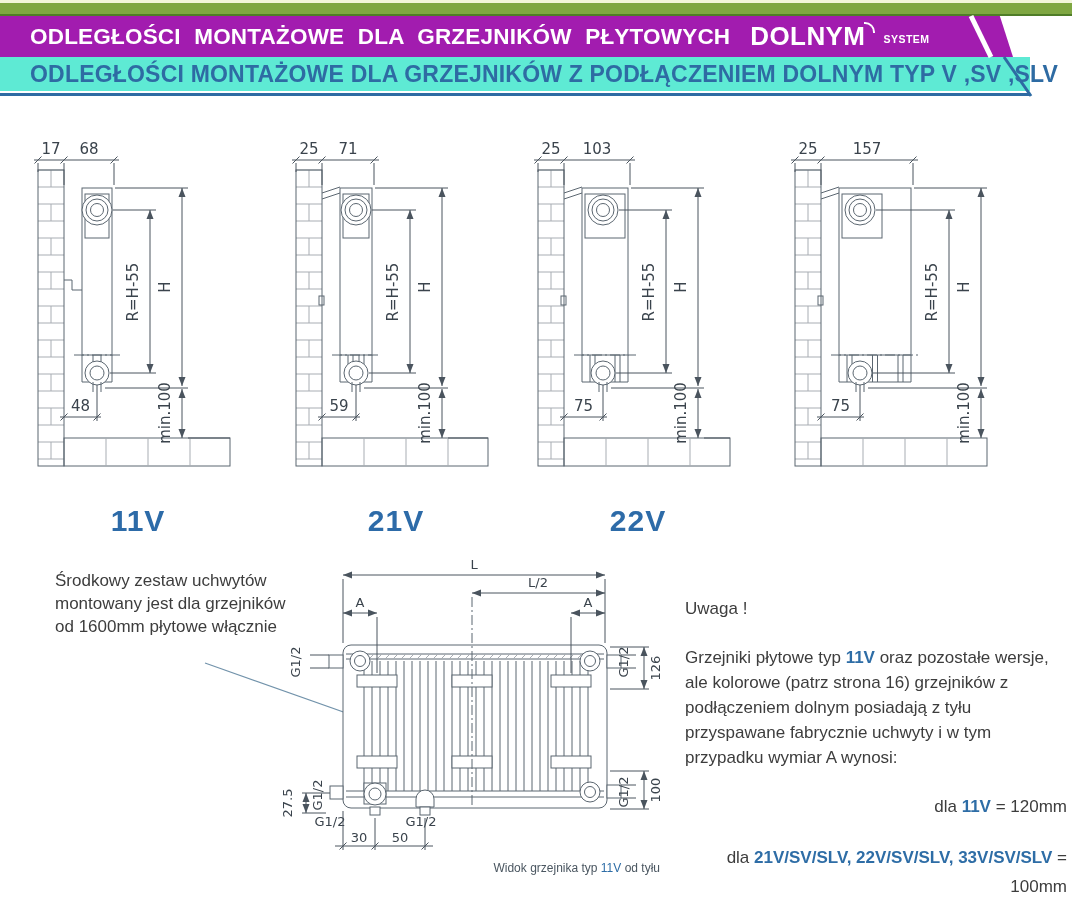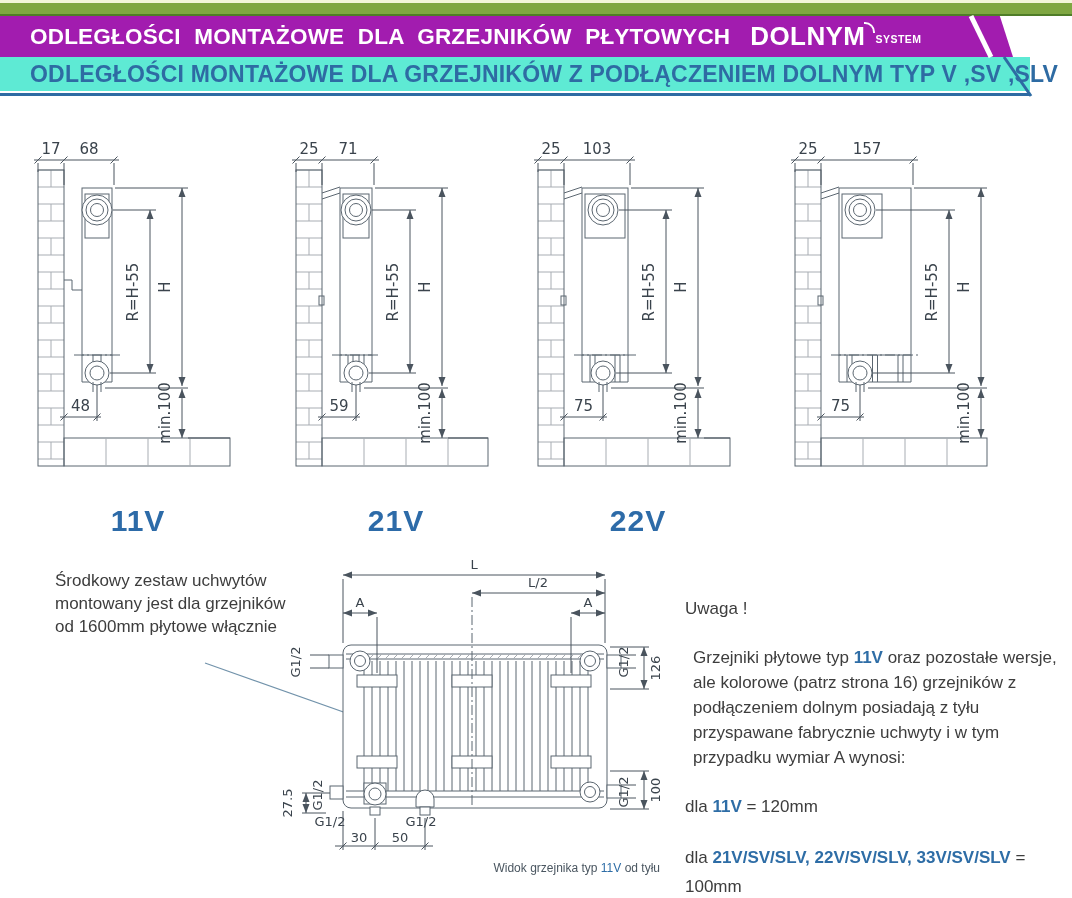--- a/index.html
+++ b/index.html
@@ -9,21 +9,21 @@
   .green-strip{position:absolute;left:0;top:0;width:1072px;height:16px;background:#7fa742;}
   .green-strip .cream{position:absolute;left:0;top:0;width:100%;height:3px;background:#f2f6da;}
   .green-strip .dark{position:absolute;left:0;bottom:0;width:100%;height:2px;background:#4f7d28;}
   .banner{position:absolute;left:0;top:16px;width:1013px;height:41px;background:#a21caf;
           clip-path:polygon(0 0,98.7% 0,100% 100%,0 100%);
           display:flex;align-items:center;padding-left:30px;box-sizing:border-box;}
   .banner-title{color:#fff;font-size:22.5px;font-weight:700;word-spacing:7px;letter-spacing:.2px;white-space:nowrap;}
   .brand{color:#fff;font-size:26px;font-weight:800;letter-spacing:.4px;margin-left:20px;display:flex;align-items:flex-start;}
   .swoosh{width:9px;height:9px;border:2.5px solid #fff;border-left:none;border-bottom:none;
           border-top-right-radius:10px;display:inline-block;margin:1px 0 0 -1px;}
-  .brand-sub{color:#fff;font-size:10.5px;font-weight:600;letter-spacing:.5px;margin:12px 0 0 0;}
+  .brand-sub{color:#fff;font-size:10.5px;font-weight:600;letter-spacing:.5px;margin:12px 0 0 8px;}
   .subbanner{position:absolute;left:0;top:57px;width:1030px;height:34px;background:#5eead4;
              display:flex;align-items:center;padding-left:30px;box-sizing:border-box;}
   .subbanner-title{color:#2e6ba3;font-size:23px;font-weight:600;white-space:nowrap;letter-spacing:.2px;}
   #headerOverlay{position:absolute;left:0;top:0;pointer-events:none;}
   
   .col{position:absolute;top:130px;width:240px;}
   .col .type-label{width:240px;text-align:center;margin-top:30px;font-size:30px;font-weight:600;
                    color:#2d6ba8;letter-spacing:1px;}
   
   svg text{font-family:"DejaVu Sans","Liberation Sans",sans-serif;}
@@ -37,22 +37,22 @@
   text.dt2{font-size:15px;fill:#3a434c;}
   text.dt3{font-size:13px;fill:#3a434c;}
   
   .note-left{position:absolute;left:55px;top:569px;width:280px;font-size:17px;line-height:23px;color:#3d3d3d;}
   #pointerSvg{position:absolute;left:200px;top:648px;}
   #rearBox{position:absolute;left:280px;top:555px;}
   .caption{position:absolute;left:320px;top:861px;width:340px;text-align:right;font-size:12px;color:#4a5660;}
   .caption .blue{color:#2e6da6;}
   .note-right{position:absolute;left:685px;top:596px;width:382px;color:#3d3d3d;font-size:17px;line-height:25px;}
   .note-right .heading{margin:0 0 24px 0;}
-  .note-right p{margin:0 0 7px 8px;}
-  .note-right .dla{margin-top:22px;line-height:29px;}
+  .note-right p{margin:0 0 7px 0;}
+  .note-right .dla{margin-top:22px;line-height:29px;text-align:right;}
   .blue-b{color:#2e6da6;font-weight:700;}
 </style>
 </head>
 <body>
 
 <div id="page">
 
   <div class="green-strip">
     <div class="cream"></div>
     <div class="dark"></div>

